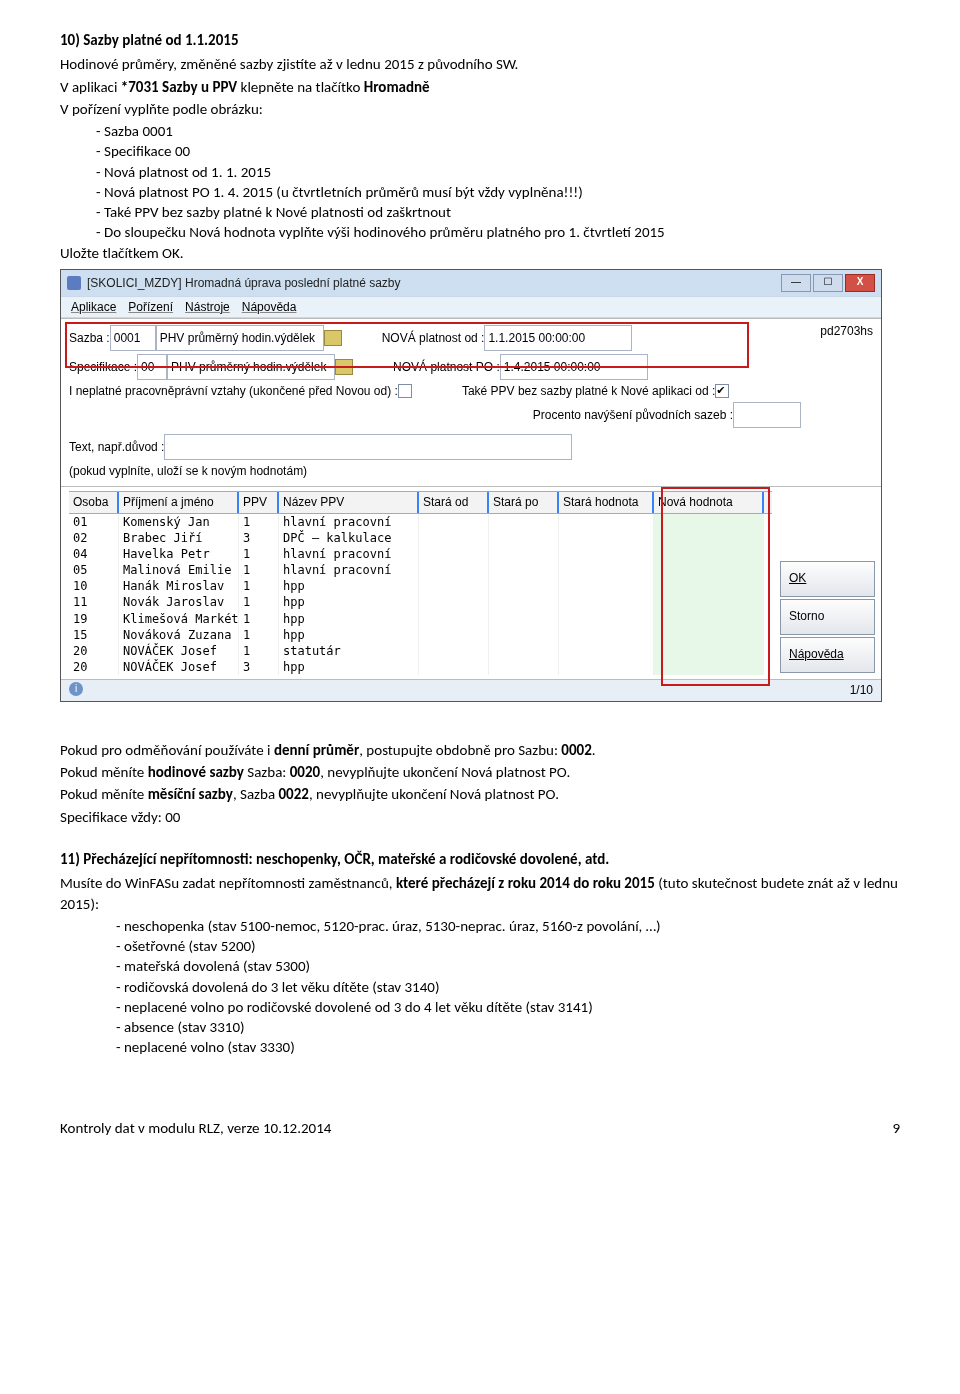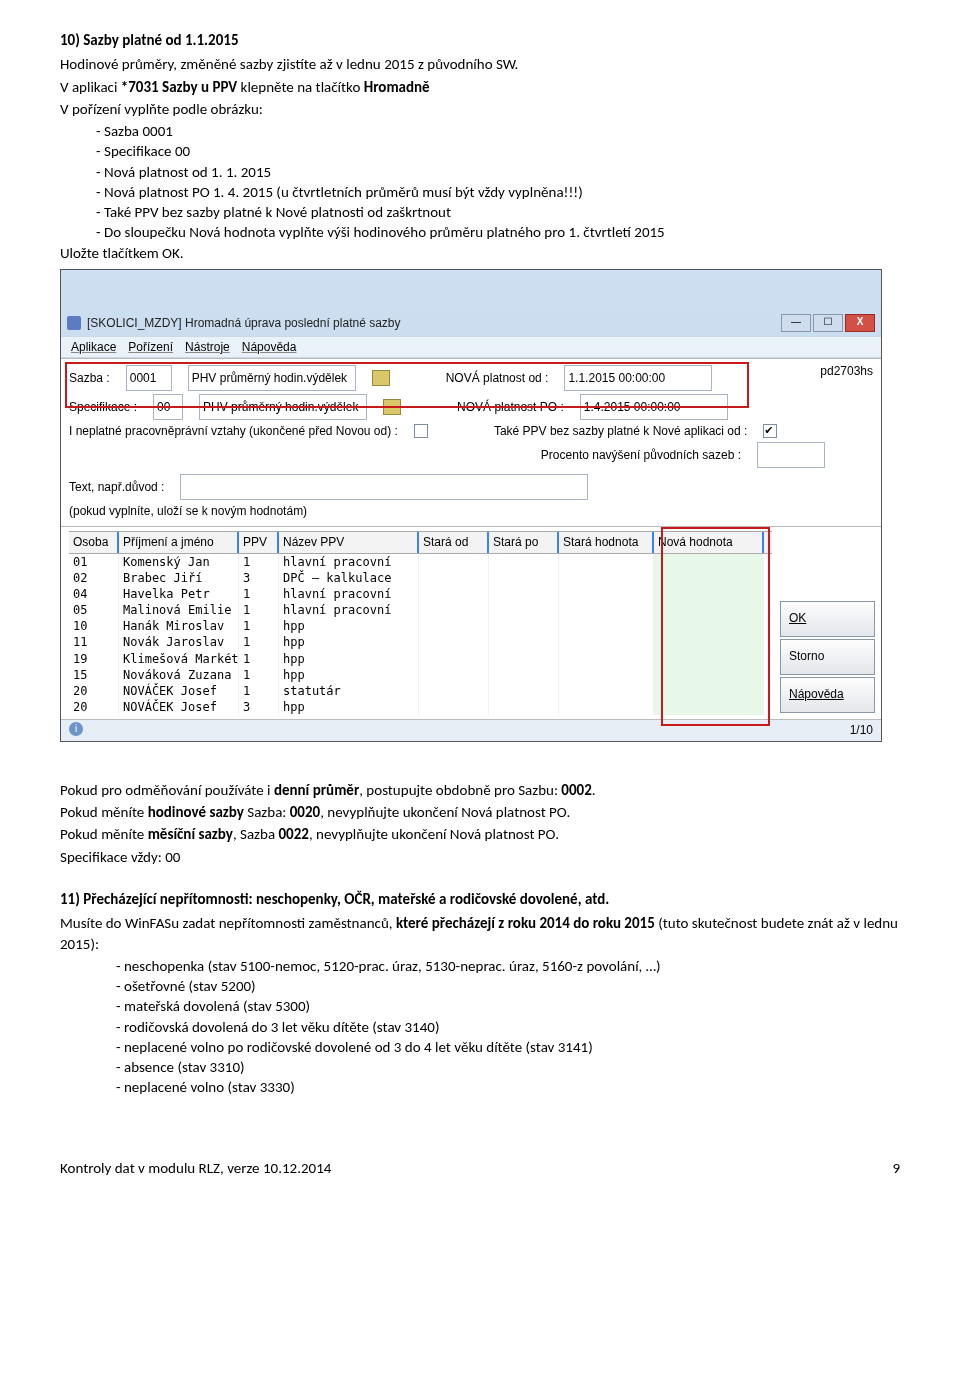--- a/index.html
+++ b/index.html
@@ -24,36 +24,35 @@
     margin: 6px 0 18px 0;
     border: 1px solid #555;
     width: 820px;
     background: linear-gradient(#cddff0,#bed3e8);
     font-family: Tahoma, Arial, sans-serif;
     font-size: 12px;
   }
   .titlebar {
     display:flex; align-items:center; justify-content:space-between;
     padding: 4px 6px;
-    margin-top: 40px;
   }
   .titlebar-left { display:flex; align-items:center; gap:6px; color:#222;}
   .titlebar-icon { width:14px;height:14px;background:#5b7cc0;display:inline-block;border-radius:2px;}
   .winbtns { display:flex; gap:2px;}
   .winbtn { width:28px;height:16px;background:#cfdcee;border:1px solid #8898b0;text-align:center;font-size:10px;line-height:14px;}
   .winbtn.close{background:#d35047;border-color:#9a2a22;color:#fff;font-weight:700;}
   .menubar {
     display:flex; gap:12px; padding:2px 10px; background:#e9f1f9;border-top:1px solid #cbd8e8;border-bottom:1px solid #cbd8e8;
   }
   .menubar span { text-decoration: underline; text-decoration-color: #888; text-underline-offset:1px;}
   .formarea {
     background:#fff; padding:6px 8px 4px 8px; border-top:1px solid #bbb;border-bottom:1px solid #bbb;
     position:relative;
   }
-  .row { display:flex; align-items:center; gap:16px; margin-bottom:3px; font-size:12px;}
+  .row { display:flex; align-items:center; gap:0; margin-bottom:3px; font-size:12px;}
   .inp { border:1px solid #aab4c2; height:16px; line-height:16px; padding:4px 3px; background:#fff; font-size:12px;}
   .inpw { width:38px;} .inpw2 { width:160px;} .inpw3{width:140px;}
   .folder { width:16px;height:14px;background:#d9c76a;border:1px solid #9a8840;display:inline-block;}
   .chk { width:12px;height:12px;border:1px solid #7f8da1;display:inline-block;background:#fff;vertical-align:middle; position:relative;}
   .chk.checked::after{content:"✔";position:absolute;top:-2px;left:0;font-size:11px;}
   .redbox { border:2px solid #c81a1a; position:absolute; pointer-events:none;}
   .redbox1 { top:3px; left:4px; width:680px; height:42px;}
   .tablewrap { background:#fff; display:flex; }
   .tbl { flex:1; padding:4px 8px; font-family:"Lucida Console",Consolas,monospace; font-size:12px;}
   .tblhead { display:grid; grid-template-columns:50px 120px 40px 140px 70px 70px 95px 110px; gap:0; border-top:1px solid #aaa;border-bottom:1px solid #aaa; background:#f3f3f3;}
@@ -130,21 +129,21 @@
       <span class="folder"></span>
       <span style="margin-left:40px">NOVÁ platnost PO :</span>
       <span class="inp inpw3">1.4.2015 00:00:00</span>
     </div>
     <div class="row">
       <span>I neplatné pracovněprávní vztahy (ukončené před Novou od) :</span>
       <span class="chk"></span>
       <span style="margin-left:50px">Také PPV bez sazby platné k Nové aplikaci od :</span>
       <span class="chk checked"></span>
     </div>
-    <div class="row" style="justify-content:flex-end; margin-right:48px;">
+    <div class="row" style="justify-content:flex-end; margin-right:72px;">
       <span>Procento navýšení původních sazeb :</span>
       <span class="inp" style="width:60px"></span>
     </div>
     <div class="row" style="margin-top:6px;">
       <span>Text, např.důvod :</span>
       <span class="inp" style="width:400px"></span>
     </div>
     <div class="row">
         <span>(pokud vyplníte, uloží se k novým hodnotám)</span>
       </div>

